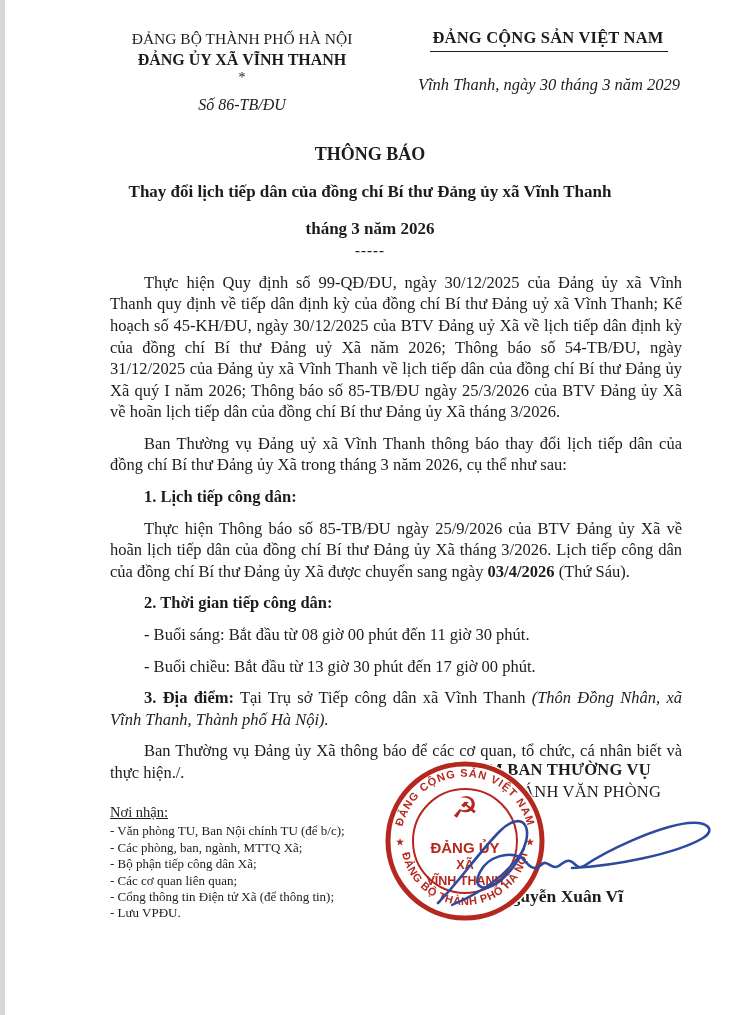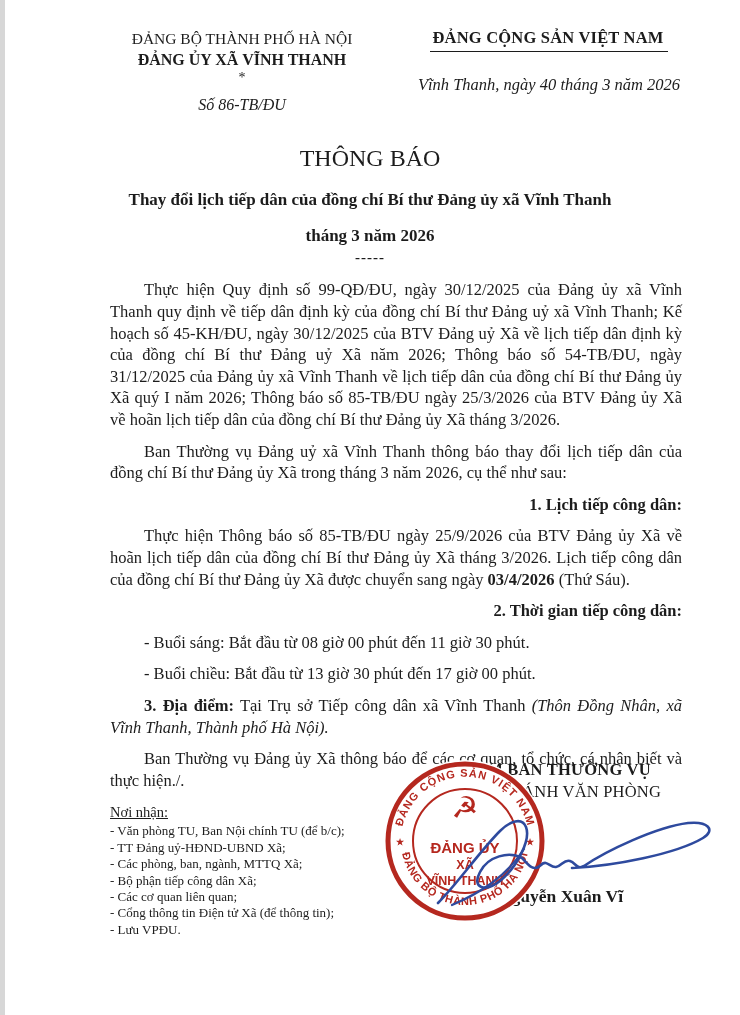--- a/index.html
+++ b/index.html
@@ -18,28 +18,28 @@
   .hleft .l2{font-size:16px;font-weight:bold;line-height:21px;}
   .hleft .star{font-size:14px;line-height:16px;}
   .hleft .num{font-size:16px;margin-top:10px;font-style:italic;}
   .hright{width:306px;text-align:center;}
   .hright .party{display:inline-block;font-size:16.5px;font-weight:bold;
     border-bottom:1.5px solid #1c1c1c;padding:0 4px 3px 2px;letter-spacing:.2px;}
   .hright .pdate{font-size:16.5px;font-style:italic;margin-top:23px;}
 
   
   .title-block{text-align:center;margin-top:29px;line-height:1.28;}
-  .tb-h{font-size:24px;font-weight:normal;}
+  .tb-h{font-size:18px;font-weight:bold;}
   .tb-s{font-size:17px;font-weight:bold;margin-top:15px;}
   .tb-sep{font-size:15px;font-weight:bold;letter-spacing:1px;margin-top:1px;}
 
   
   .doc-body{padding:12px 58px 0 110px;font-size:16.5px;line-height:21.6px;text-align:justify;}
   .doc-body p{margin:0 0 10px;text-indent:34px;}
-  .doc-body p.head{font-weight:bold;text-align:right;}
+  .doc-body p.head{font-weight:bold;text-align:left;}
   .b{font-weight:bold;}
   .i{font-style:italic;}
 
   
   .recipients{position:absolute;left:110px;top:804px;font-size:13px;line-height:16.4px;}
   .recipients .rlabel{font-size:14.5px;text-decoration:underline;margin-bottom:3px;}
 
   .sig-block{position:absolute;left:408px;top:760px;width:306px;height:150px;text-align:center;z-index:1;}
   .sig-l1{font-size:16.5px;font-weight:bold;letter-spacing:.2px;}
   .sig-l2{font-size:16.5px;margin-top:2px;letter-spacing:.2px;}
@@ -58,21 +58,21 @@
 
   <div class="doc-header">
     <div class="hleft">
       <div class="l1">ĐẢNG BỘ THÀNH PHỐ HÀ NỘI</div>
       <div class="l2">ĐẢNG ỦY XÃ VĨNH THANH</div>
       <div class="star">*</div>
       <div class="num">Số 86-TB/ĐU</div>
     </div>
     <div class="hright">
       <span class="party">ĐẢNG CỘNG SẢN VIỆT NAM</span>
-      <div class="pdate">Vĩnh Thanh, ngày 40 tháng 3 năm 2026</div>
+      <div class="pdate">Vĩnh Thanh, ngày 30 tháng 3 năm 2029</div>
     </div>
   </div>
 
   <div class="title-block">
     <div class="tb-h">THÔNG BÁO</div>
     <div class="tb-s">Thay đổi lịch tiếp dân của đồng chí Bí thư Đảng ủy xã Vĩnh Thanh</div>
     <div class="tb-s">tháng 3 năm 2026</div>
     <div class="tb-sep">-----</div>
   </div>
 
@@ -84,21 +84,20 @@
     <p class="head">2. Thời gian tiếp công dân:</p>
     <p>- Buổi sáng: Bắt đầu từ 08 giờ 00 phút đến 11 giờ 30 phút.</p>
     <p>- Buổi chiều: Bắt đầu từ 13 giờ 30 phút đến 17 giờ 00 phút.</p>
     <p><span class="b">3. Địa điểm:</span><span> Tại Trụ sở Tiếp công dân xã Vĩnh Thanh </span><span class="i">(Thôn Đồng Nhân, xã Vĩnh Thanh, Thành phố Hà Nội).</span></p>
     <p>Ban Thường vụ Đảng ủy Xã thông báo để các cơ quan, tổ chức, cá nhân biết và thực hiện./.</p>
   </div>
 
   <div class="recipients">
     <div class="rlabel">Nơi nhận:</div>
     <div>- Văn phòng TU, Ban Nội chính TU (để b/c);</div>
-    <div>- TT Đảng uỷ-HĐND-UBND Xã;</div>
     <div>- Các phòng, ban, ngành, MTTQ Xã;</div>
     <div>- Bộ phận tiếp công dân Xã;</div>
     <div>- Các cơ quan liên quan;</div>
     <div>- Cổng thông tin Điện tử Xã (để thông tin);</div>
     <div>- Lưu VPĐU.</div>
   </div>
 
   <div class="sig-block">
     <div class="sig-l1">T/M BAN THƯỜNG VỤ</div>
     <div class="sig-l2">PHÓ CHÁNH VĂN PHÒNG</div>

